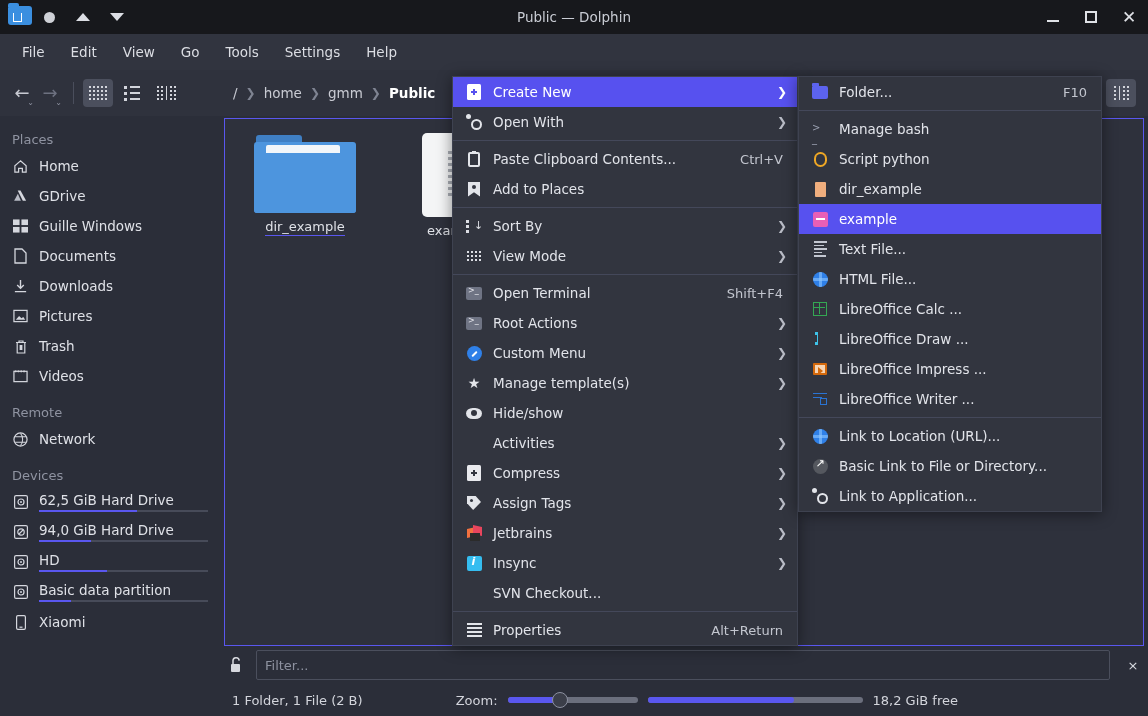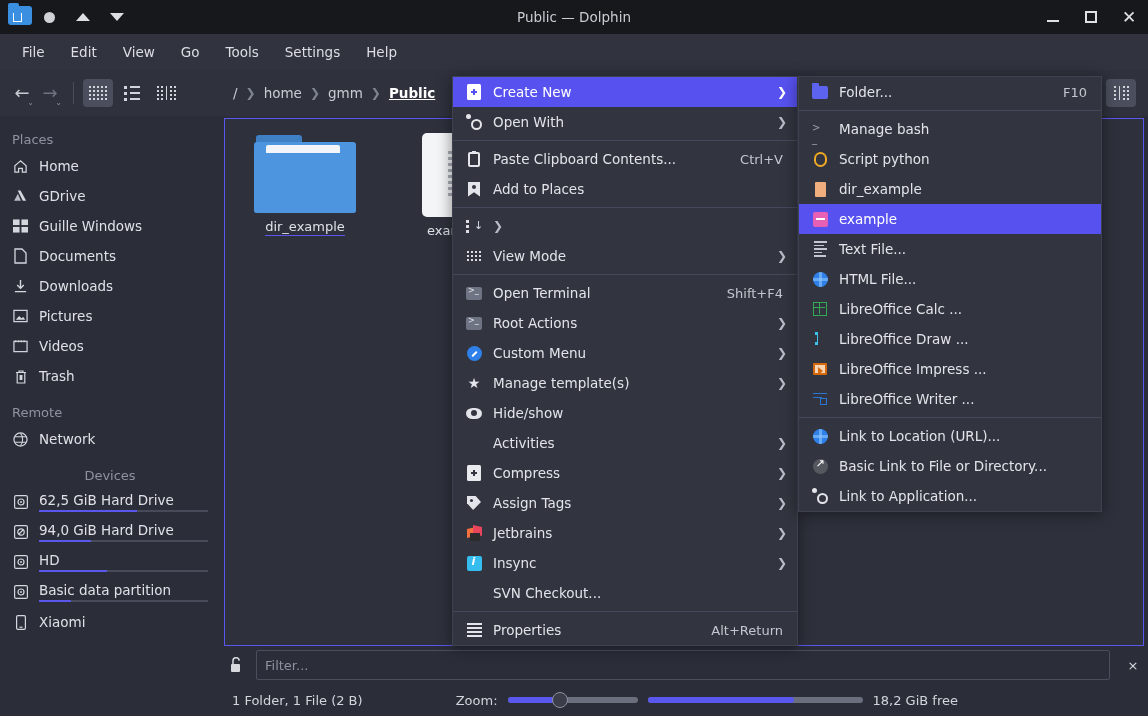--- a/index.html
+++ b/index.html
@@ -78,21 +78,21 @@
   .list-ico i:before { content:""; width:3px;height:3px;background:#d3d5dc;display:block;}
   .list-ico i:after { content:""; width:10px;height:2px;background:#d3d5dc;display:block;}
   .split-ico { display:flex; gap:3px; align-items:center; }
   .split-ico .c { display:grid; grid-template-rows:repeat(4,2px); gap:2px;}
   .split-ico .c i { width:2px;height:2px;background:#d3d5dc;display:block;}
   .split-ico .c.w { grid-template-columns:repeat(2,2px);}
   .split-ico .bar { width:1px; height:14px; background:#d3d5dc; }
 
   .breadcrumb { display:flex; align-items:center; margin-left:44px; gap:2px; font-size:13.5px;}
   .crumb { color:#c9cbd3; padding:2px 4px; }
-  .crumb.cur { color:#ffffff; font-weight:bold;text-decoration:underline; }
+  .crumb.cur { color:#ffffff; font-weight:bold; }
   .crumb-sep { color:#7f8492; font-size:12px; padding:0 2px;}
 
   .toolbar-right { margin-left:auto; display:flex; align-items:center; }
 
   
   .sidebar {
     position:absolute; left:0; top:116px; width:220px; height:533px;
     background:#2b2e39; padding-top:10px; overflow:hidden;
   }
   .sb-header { color:#8f93a1; font-size:13px; padding:6px 12px 4px 12px; }
@@ -485,50 +485,50 @@
         <svg width="15" height="14" viewBox="0 0 16 14">
             <rect x="1" y="1" width="14" height="12" fill="none" stroke="#d5d7de" stroke-width="1.3"></rect>
             <path d="M3 11l3.5-4 2.5 2.5L11 8l2 3z" fill="#d5d7de"></path>
           </svg>
       </span>
       <span class="sb-label">Pictures</span>
     </div>
 
     <div class="sb-item">
       <span class="sb-ico">
+        <svg width="14" height="15" viewBox="0 0 14 15">
+            <path d="M2 3.5h10M3.2 3.5V14h7.6V3.5M5 3.5V2h4v1.5" fill="none" stroke="#d5d7de" stroke-width="1.2"></path>
+            <rect x="5.6" y="6" width="2.8" height="5" fill="#d5d7de"></rect>
+          </svg>
+      </span>
+      <span class="sb-label">Trash</span>
+    </div>
+
+    <div class="sb-item">
+      <span class="sb-ico">
         <svg width="15" height="14" viewBox="0 0 16 14">
             <rect x="1" y="2" width="14" height="11" fill="none" stroke="#d5d7de" stroke-width="1.3"></rect>
             <path d="M2 1h1.6v2H2zM5 1h1.6v2H5zM8 1h1.6v2H8zM11 1h1.6v2H11z" fill="#d5d7de"></path>
           </svg>
       </span>
       <span class="sb-label">Videos</span>
     </div>
 
-    <div class="sb-item">
-      <span class="sb-ico">
-        <svg width="14" height="15" viewBox="0 0 14 15">
-            <path d="M2 3.5h10M3.2 3.5V14h7.6V3.5M5 3.5V2h4v1.5" fill="none" stroke="#d5d7de" stroke-width="1.2"></path>
-            <rect x="5.6" y="6" width="2.8" height="5" fill="#d5d7de"></rect>
-          </svg>
-      </span>
-      <span class="sb-label">Trash</span>
-    </div>
-
     <div class="sb-header" style="padding-top:14px;">Remote</div>
     <div class="sb-item">
       <span class="sb-ico">
         <svg width="15" height="15" viewBox="0 0 16 16">
             <circle cx="8" cy="8" r="7" fill="none" stroke="#d5d7de" stroke-width="1.3"></circle>
             <path d="M8 1.5c3 3 3 10 0 13M2 5h12M2 11h12" stroke="#d5d7de" stroke-width="1.1" fill="none"></path>
           </svg>
       </span>
       <span class="sb-label">Network</span>
     </div>
 
-    <div class="sb-header" style="padding-top:14px;text-align:center;">Devices</div>
+    <div class="sb-header" style="padding-top:14px;">Devices</div>
 
     <div class="sb-item">
       <span class="sb-ico">
         <svg width="14" height="14" viewBox="0 0 14 14">
             <rect x="0.6" y="0.6" width="12.8" height="12.8" rx="1.5" fill="none" stroke="#d5d7de" stroke-width="1.2"></rect>
             <circle cx="7" cy="7" r="3" fill="none" stroke="#d5d7de" stroke-width="1.2"></circle>
             <circle cx="7" cy="7" r="1" fill="#d5d7de"></circle>
           </svg>
       </span>
       <span class="sb-dev">
@@ -671,20 +671,21 @@
       <span class="ctx-ico">
           <span class="ic-sort">
             <span class="dd">
               <i></i>
               <i></i>
               <i></i>
             </span>
             <span class="ar">↓</span>
           </span>
         </span>
+      <span class="ctx-label">Sort By</span>
       <span class="ctx-arrow">❯</span>
     </div>
 
     <div class="ctx-item">
       <span class="ctx-ico">
           <span class="ic-vgrid">
             <i></i>
             <i></i>
             <i></i>
             <i></i>

